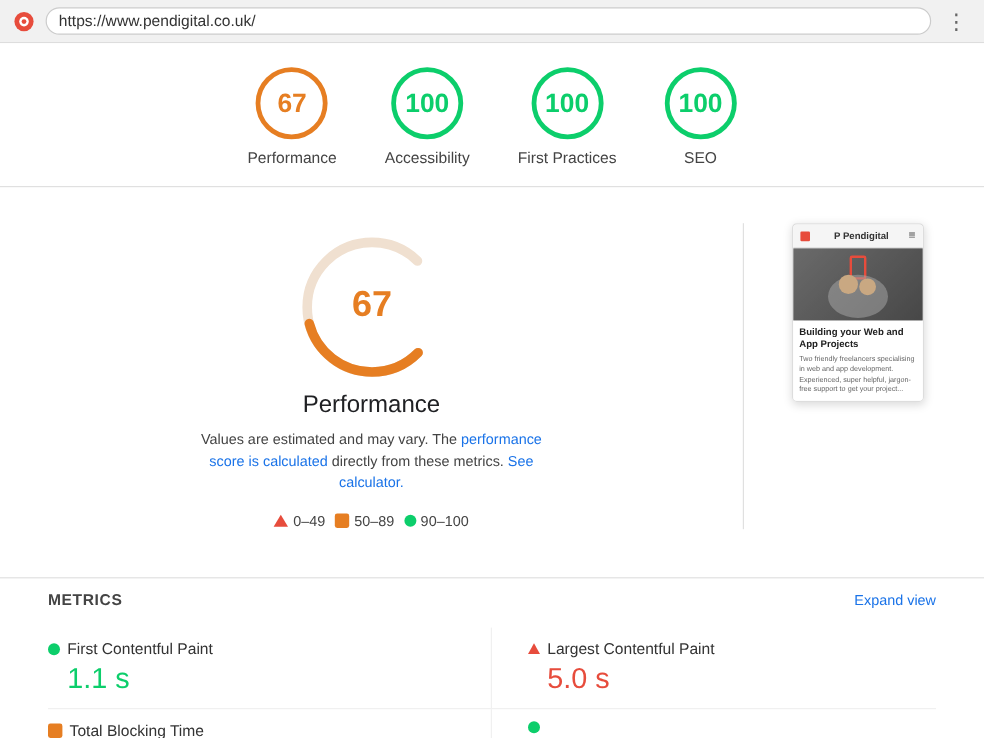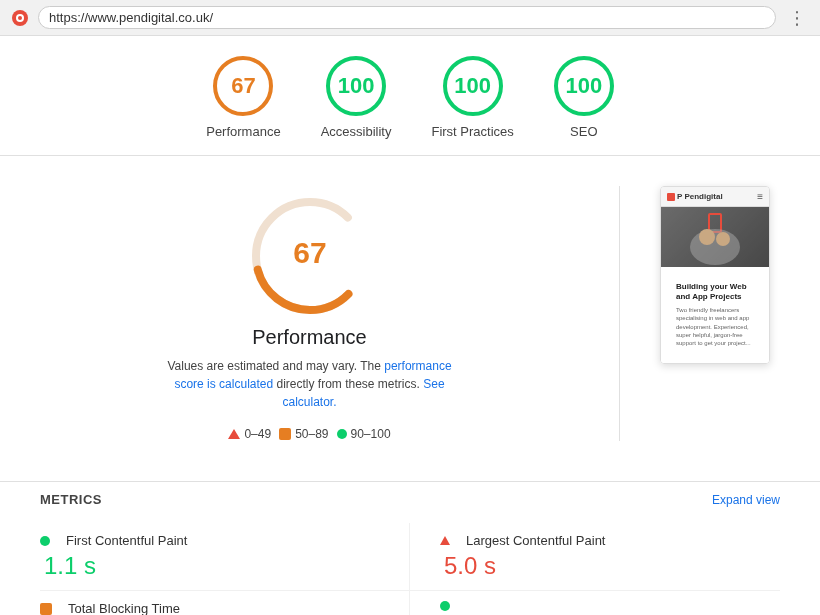--- a/index.html
+++ b/index.html
@@ -63,49 +63,49 @@
     .metrics-section { padding: 0 40px 20px; }
     .metrics-header { display: flex; justify-content: space-between; align-items: center; margin-bottom: 16px; }
     .metrics-title { font-size: 13px; font-weight: bold; color: #444; letter-spacing: 0.5px; }
     .expand-btn { font-size: 12px; color: #1a73e8; cursor: pointer; }
 
     .metrics-grid { display: grid; grid-template-columns: 1fr 1fr; gap: 0; }
     .metric-item { padding: 10px 0; border-bottom: 1px solid #f0f0f0; }
     .metric-item:nth-child(odd) { padding-right: 30px; border-right: 1px solid #f0f0f0; }
     .metric-item:nth-child(even) { padding-left: 30px; }
 
-    .metric-header { display: flex; align-items: center; gap: 16px; margin-bottom: 4px; }
+    .metric-header { display: flex; align-items: center; gap: 6px; margin-bottom: 4px; }
     .metric-dot { width: 10px; height: 10px; border-radius: 50%; flex-shrink: 0; }
     .metric-dot.green { background: #0cce6b; }
     .metric-tri { width: 0; height: 0; border-left: 5px solid transparent; border-right: 5px solid transparent; border-bottom: 9px solid #e74c3c; flex-shrink: 0; }
     .metric-name { font-size: 13px; color: #333; }
-    .metric-value { font-size: 24px; font-weight: 300; margin-left: 4px; }
+    .metric-value { font-size: 24px; font-weight: 300; margin-left: 16px; }
     .metric-value.green { color: #0cce6b; }
     .metric-value.red { color: #e74c3c; }
 
     
     .preview-card {
       width: 110px; border: 1px solid #ddd; border-radius: 4px; overflow: hidden;
       box-shadow: 0 2px 8px rgba(0,0,0,0.15);
     }
     .preview-header {
       background: #f5f5f5; border-bottom: 1px solid #ddd;
       padding: 4px 6px; display: flex; align-items: center; justify-content: space-between;
     }
-    .preview-logo { font-size: 8px; color: #333; font-weight: bold; display: flex; align-items: center; gap: 2px; }
+    .preview-logo { font-size: 8px; color: #333; font-weight: bold; display: flex; align-items: center; gap: 20px; }
     .preview-logo-icon { width: 8px; height: 8px; background: #e74c3c; border-radius: 1px; }
     .preview-hamburger { font-size: 10px; color: #555; }
     .preview-hero { background: #888; height: 60px; position: relative; display: flex; align-items: flex-end; }
     .preview-hero-overlay { position: absolute; inset: 0; background: rgba(0,0,0,0.3); }
     .preview-phone-icon {
       position: absolute; top: 6px; left: 50%; transform: translateX(-50%);
       width: 14px; height: 20px; border: 2px solid #e74c3c; border-radius: 2px;
       background: transparent;
     }
-    .preview-body { background: #fff; padding: 15px; }
+    .preview-body { background: #fff; padding: 5px; }
     .preview-title { font-size: 8px; font-weight: bold; color: #222; line-height: 1.3; margin-bottom: 3px; }
     .preview-text { font-size: 6px; color: #666; line-height: 1.4; }
   </style>
 </head>
 <body>
 
 <div class="browser-bar">
   <svg class="browser-icon" viewBox="0 0 20 20">
     <circle cx="10" cy="10" r="8" fill="#e74c3c"></circle>
     <circle cx="10" cy="10" r="4" fill="#fff"></circle>

